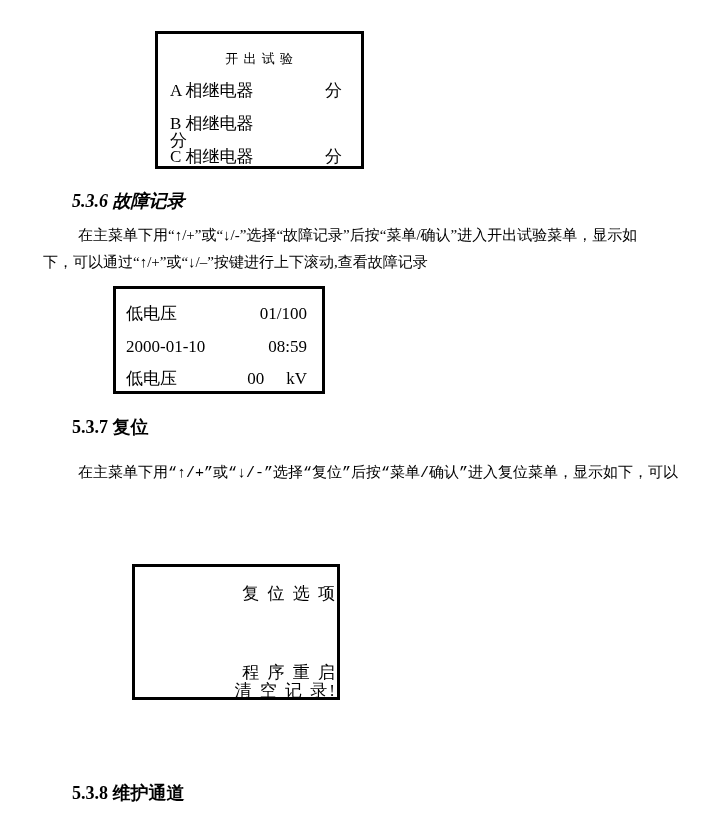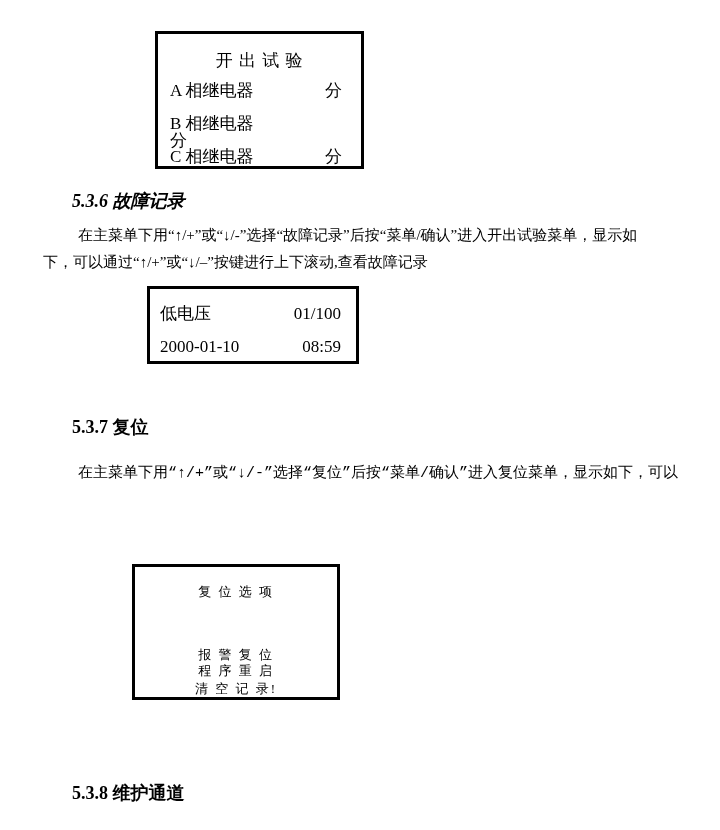--- a/index.html
+++ b/index.html
@@ -18,53 +18,53 @@
     position: absolute;
     box-sizing: border-box;
     background: #ffffff;
     border: 3px solid #000000;
     overflow: hidden;
   }
   .lcd-title {
     position: absolute;
     left: 0; right: 0;
     text-align: center;
-    font-size: 17px;
+    font-size: 13px;
     line-height: 1;
     letter-spacing: 1px;
     white-space: pre;
   }
   .lcd-row {
     position: absolute;
     left: 0; right: 0;
     display: flex;
     justify-content: space-between;
     font-size: 17px;
     line-height: 1;
     white-space: pre;
   }
   .lcd-row .rgroup { display: flex; gap: 22px; }
   .lcd-center {
     position: absolute;
     left: 0; right: 0;
-    text-align: center;
-    font-size: 13px;
+    text-align: right;
+    font-size: 17px;
     line-height: 1;
     letter-spacing: 2px;
     white-space: pre;
   }
 
   
   #panel-output { left: 155px; top: 31px; width: 209px; height: 138px; }
   #panel-output .lcd-title { top: 18px; }
   #po-r0 { top: 48px; }  #po-r1 { top: 81px; flex-direction: column; }  #po-r2 { top: 114px; }
   #panel-output .lcd-row { padding: 0 19px 0 12px; }
 
   
-  #panel-fault { left: 147px; top: 286px; width: 212px; height: 78px; }
+  #panel-fault { left: 113px; top: 286px; width: 212px; height: 108px; }
   #pf-r0 { top: 16px; }  #pf-r1 { top: 49px; }  #pf-r2 { top: 81px; }
   #panel-fault .lcd-row { padding: 0 15px 0 10px; }
   #pf-r2 { padding-right: 28px; }
 
   
   #panel-reset { left: 132px; top: 564px; width: 208px; height: 136px; }
   #pr-t  { top: 18px; }
   #pr-r0 { top: 53px; margin-top: 44px; }  #pr-r1 { top: 81px; }  #pr-r2 { top: 115px; }
 
   
@@ -139,19 +139,18 @@
   </div>
 
   <div class="heading" id="h-537">5.3.7 复位</div>
   <div class="para" id="para-537">
     <div class="line indent">在主菜单下用“↑/+”或“↓/-”选择“复位”后按“菜单/确认”进入复位菜单，显示如下，可以</div>
   </div>
 
   <div class="lcd" id="panel-reset">
     <div class="lcd-center" id="pr-t">复 位 选 项</div>
     <div class="lcd-center" id="pr-r0">程 序 重 启</div>
-    <div class="lcd-center" id="pr-r1">报 警 复 位</div>
     <div class="lcd-center" id="pr-r2">清 空 记 录!</div>
   </div>
 
   <div class="heading" id="h-538">5.3.8 维护通道</div>
 
 </div>
 
 </body></html>

